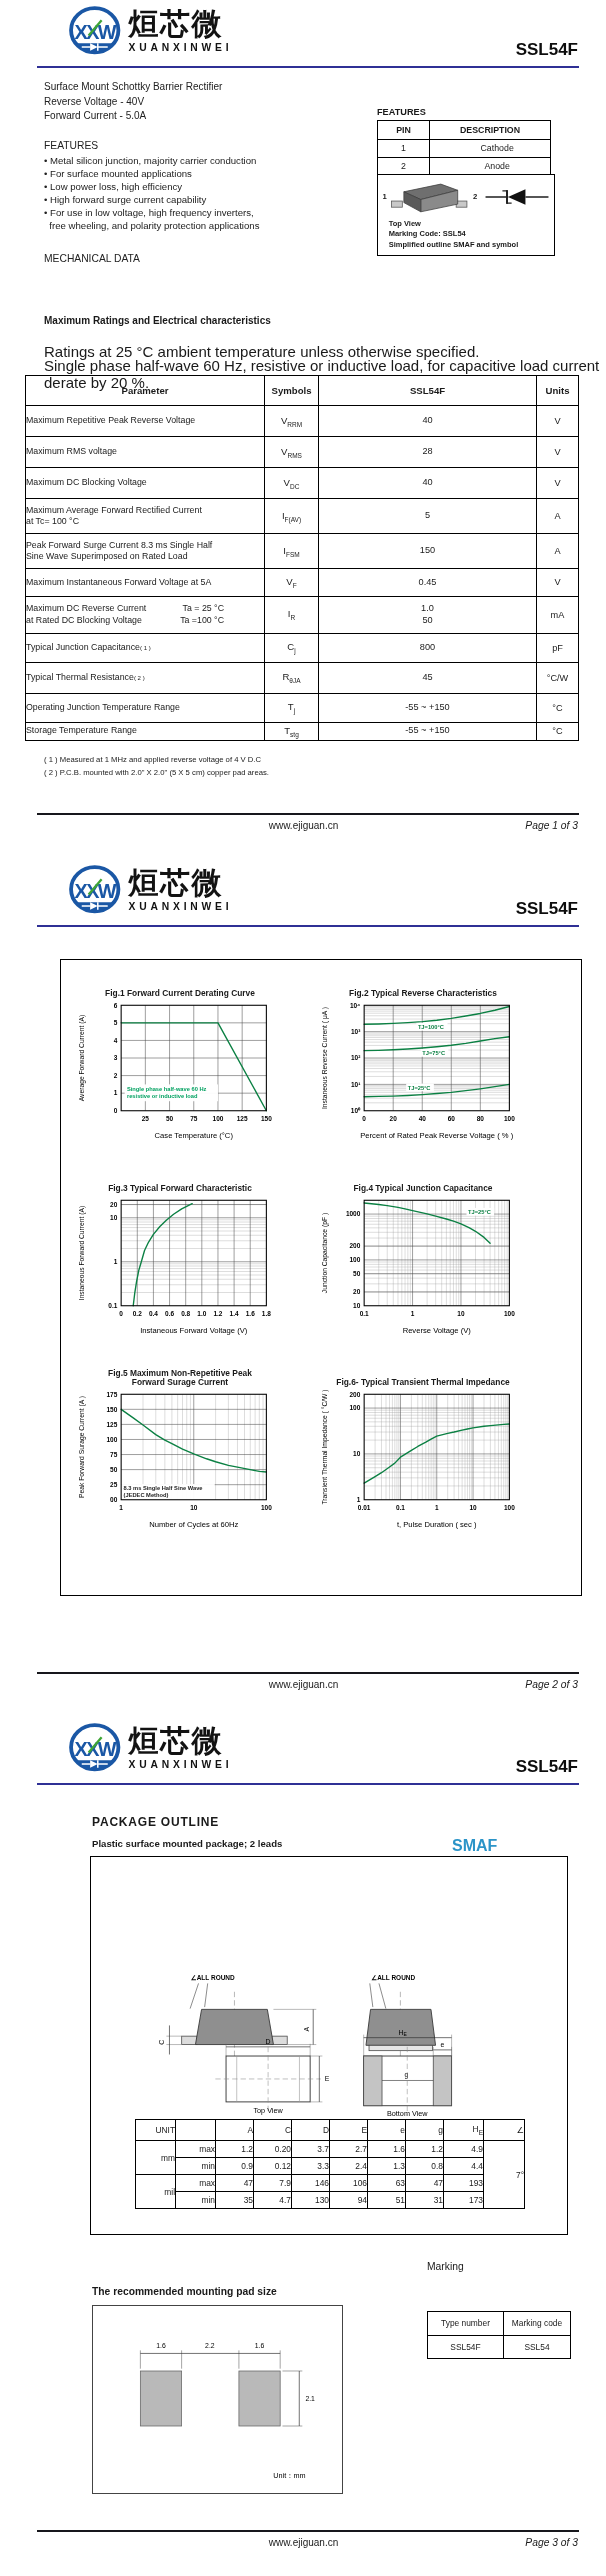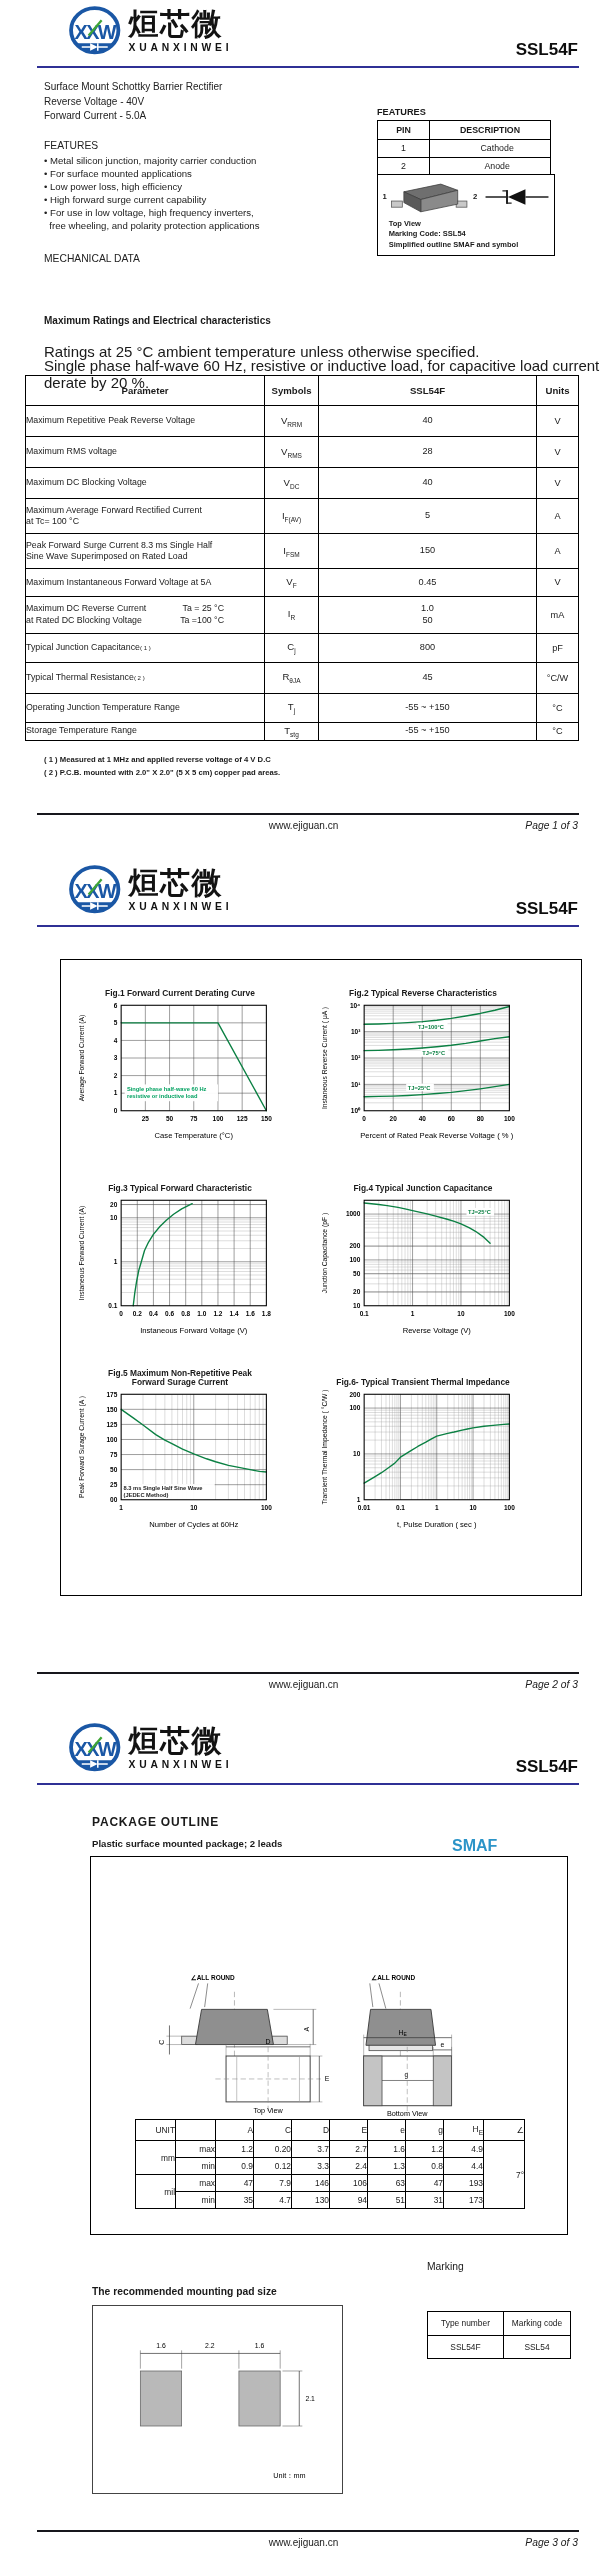--- a/index.html
+++ b/index.html
@@ -40,21 +40,21 @@
   #ratings-table th,#ratings-table td{border:0.8px solid #000;padding:0;}
   #ratings-table th{font-size:9.6px;height:29px;}
   .param{font-size:8.8px;padding-left:10px;}
   .pline{display:flex;line-height:11.5px;align-items:center;}
   .cond{margin-left:auto;margin-right:40px;}
   .sym-c{text-align:center;font-size:9.6px;}
   .sym-sub{font-size:6.5px;}
   .val-c{text-align:center;font-size:9.2px;line-height:11.5px;}
   .unit-c{text-align:center;font-size:9.2px;}
   .fn-sup{font-size:6.1px;}
-  .footnote{position:absolute;left:44px;font-size:7.7px;font-weight:700;}
+  .footnote{position:absolute;left:44px;font-size:7.7px;font-weight:400;}
 
   
   .figbox{position:absolute;left:60px;top:100px;width:520px;height:635px;border:1.5px solid #000;}
   .fig{position:absolute;width:214px;}
   .ftitle{height:20.7px;display:flex;flex-direction:column;justify-content:flex-end;align-items:center;
           font-size:8.4px;font-weight:700;line-height:9.6px;text-align:center;}
   svg{font-family:"Liberation Sans",sans-serif;}
   .fsvg{display:block;}
 
   

